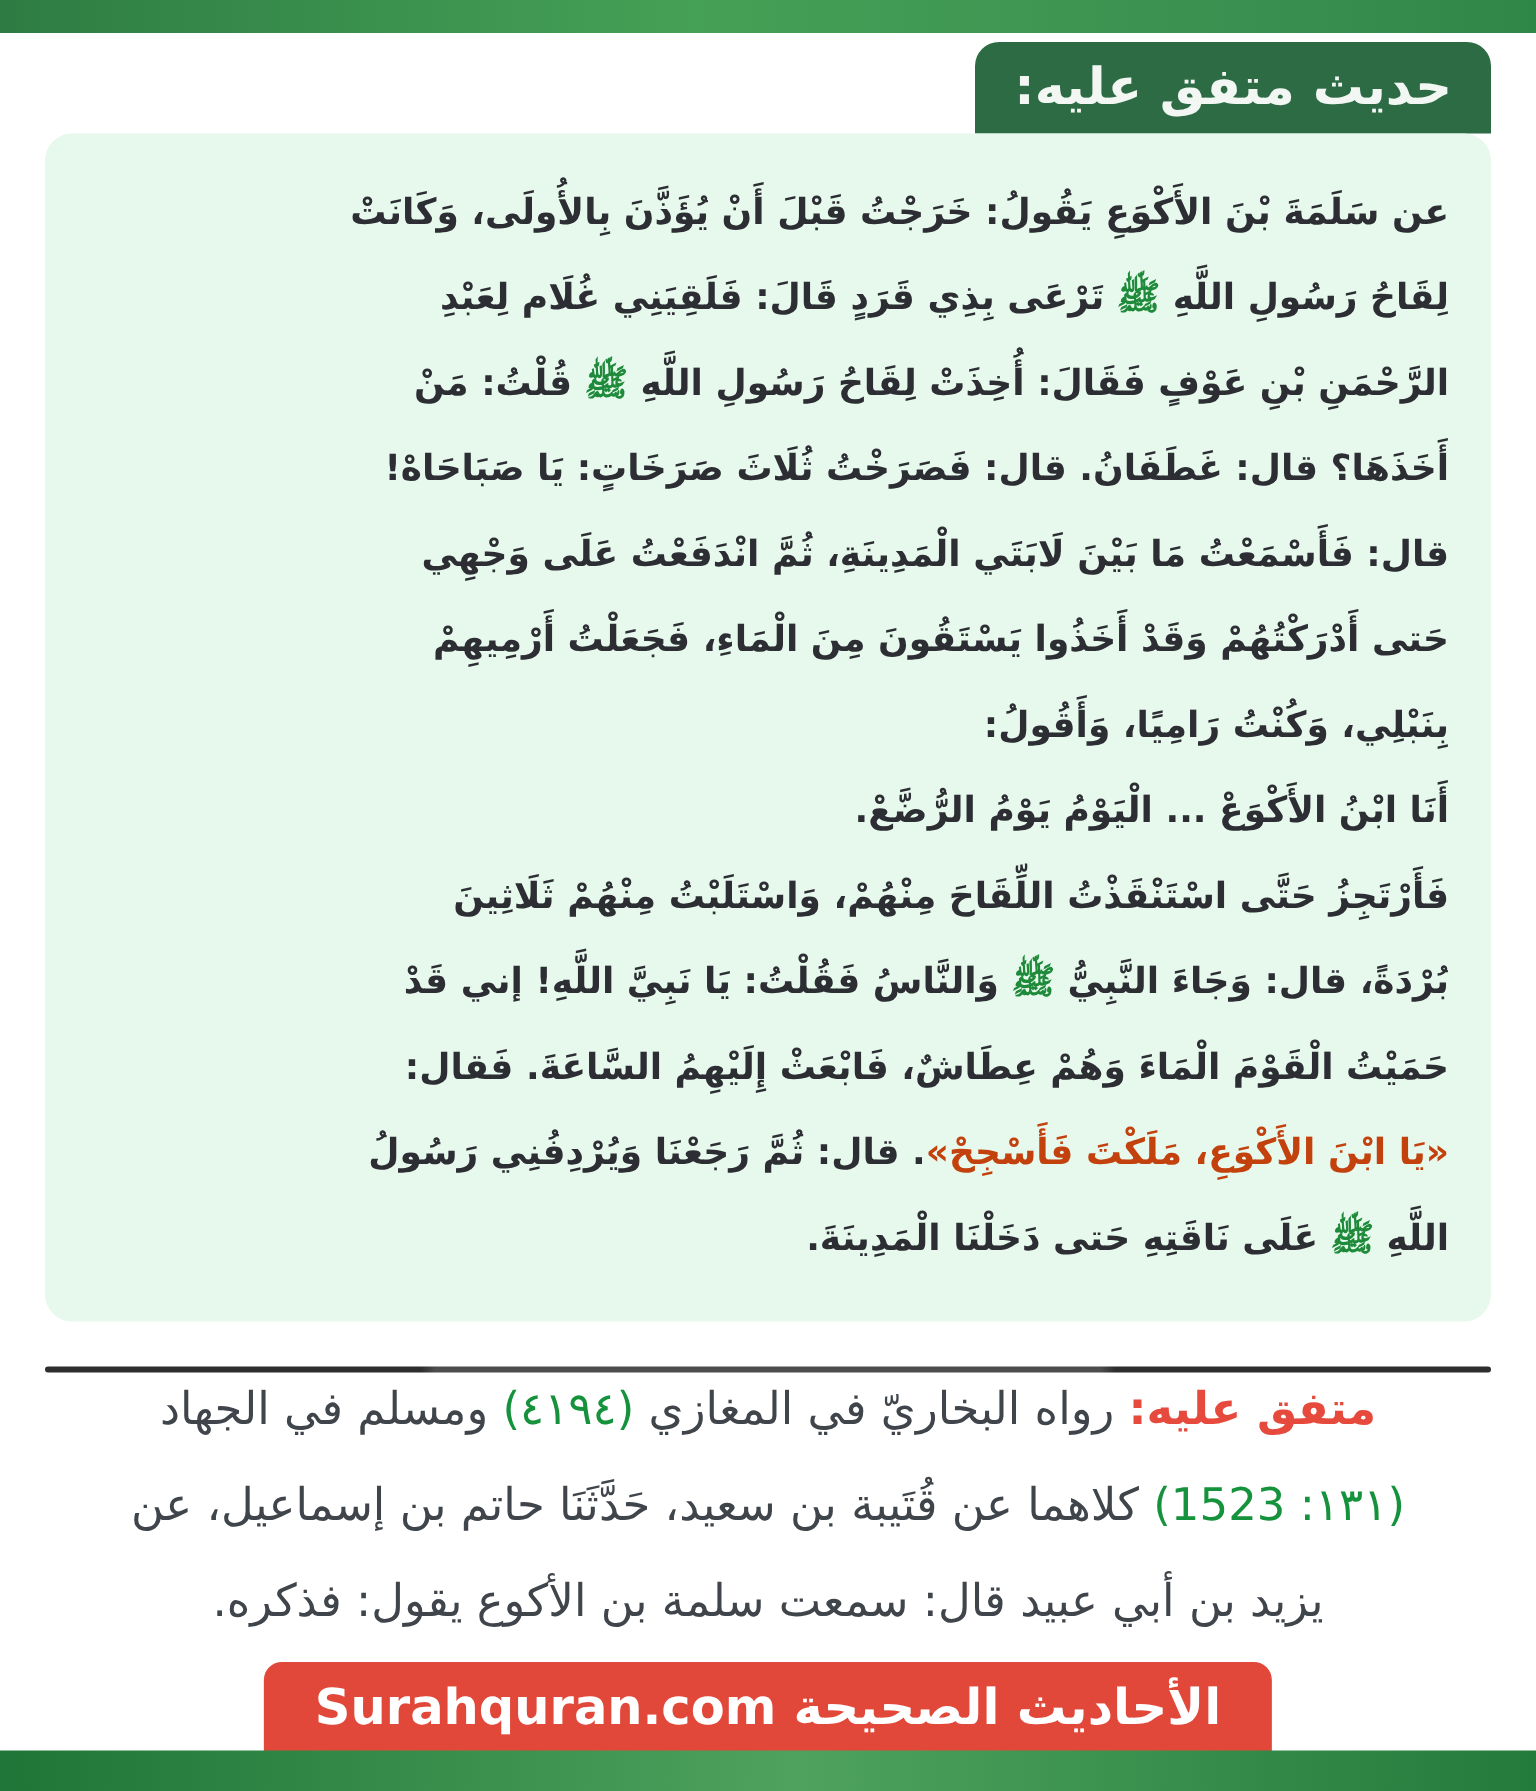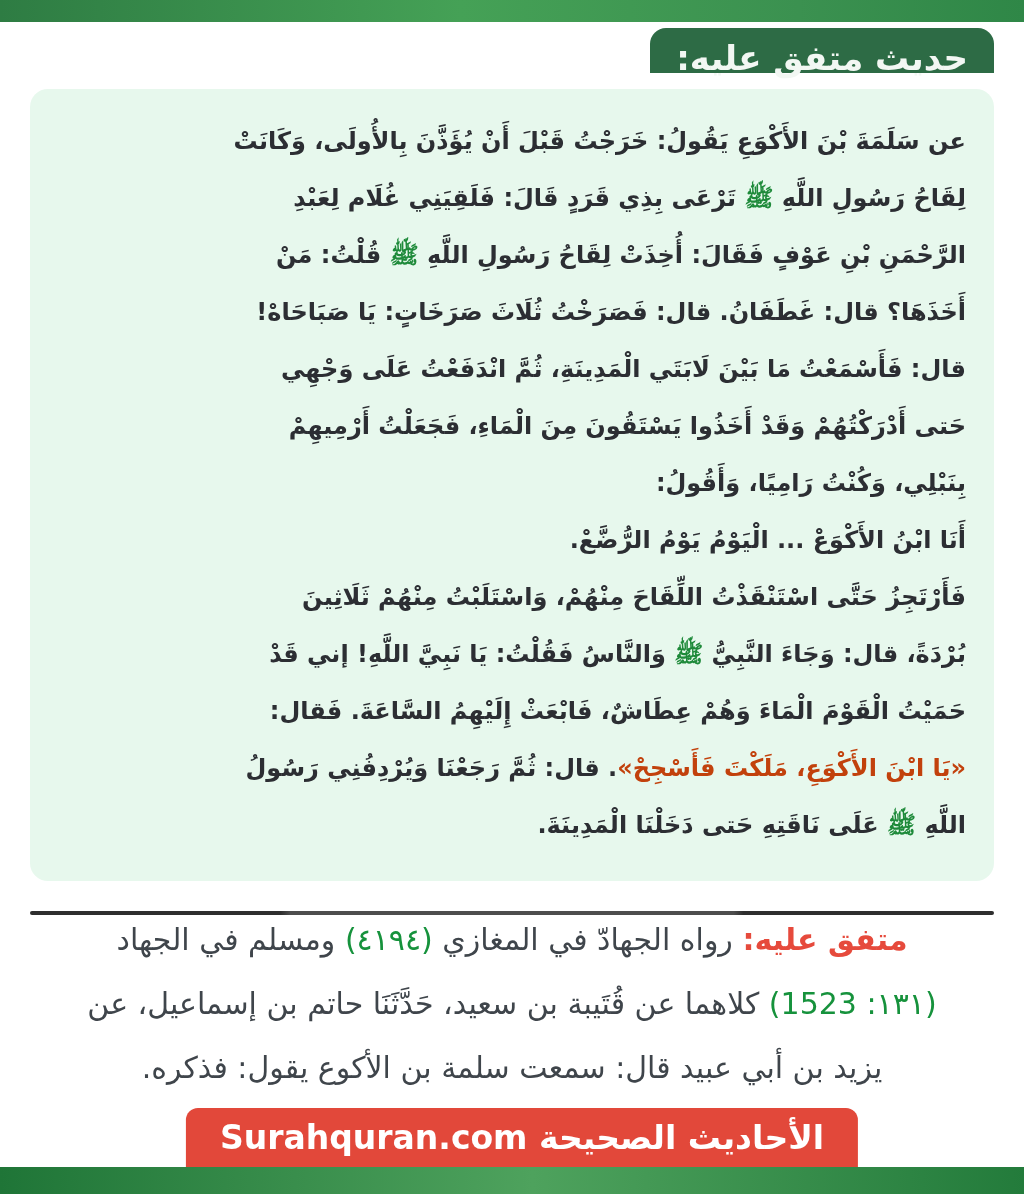--- a/index.html
+++ b/index.html
@@ -32,21 +32,21 @@
     width: 100%;
     height: 27px;
     background: linear-gradient(90deg, #1f7537 0%, #4ea25d 52%, #237b3b 100%);
   }
 
   
   .badge {
     position: absolute;
     top: 28px;
     right: 30px;
-    height: 45px;
+    height: 61px;
     line-height: 61px;
     padding: 0 26px;
     background: #2d6b45;
     color: #f2f7f3;
     font-size: 34px;
     font-weight: 600;
     border-radius: 16px 16px 0 0;
     white-space: nowrap;
   }
 
@@ -113,21 +113,20 @@
     height: 60px;
     line-height: 60px;
     padding: 0 34px;
     background: #e2483a;
     border-radius: 12px 12px 0 0;
     color: #ffffff;
     font-size: 33px;
     font-weight: 600;
     white-space: nowrap;
     direction: rtl;
-    margin-left: 10px;
   }
 </style>
 </head>
 <body>
 
 <div class="page">
 
   <div class="top-bar"></div>
 
   <div class="badge">حديث متفق عليه:</div>
@@ -143,21 +142,21 @@
 أَنَا ابْنُ الأَكْوَعْ ... الْيَوْمُ يَوْمُ الرُّضَّعْ.
 فَأَرْتَجِزُ حَتَّى اسْتَنْقَذْتُ اللِّقَاحَ مِنْهُمْ، وَاسْتَلَبْتُ مِنْهُمْ ثَلَاثِينَ
 بُرْدَةً، قال: وَجَاءَ النَّبِيُّ </span><span class="seg-saws">ﷺ</span><span class="seg-normal"> وَالنَّاسُ فَقُلْتُ: يَا نَبِيَّ اللَّهِ! إني قَدْ
 حَمَيْتُ الْقَوْمَ الْمَاءَ وَهُمْ عِطَاشٌ، فَابْعَثْ إِلَيْهِمُ السَّاعَةَ. فَقال:
 </span><span class="seg-blue">«يَا ابْنَ الأَكْوَعِ، مَلَكْتَ فَأَسْجِحْ»</span><span class="seg-normal">. قال: ثُمَّ رَجَعْنَا وَيُرْدِفُنِي رَسُولُ
 اللَّهِ </span><span class="seg-saws">ﷺ</span><span class="seg-normal"> عَلَى نَاقَتِهِ حَتى دَخَلْنَا الْمَدِينَةَ.</span></div>
   </div>
 
   <div class="separator"></div>
 
-  <div class="attribution"><span class="seg-red">متفق عليه:</span><span class="seg-normal"> رواه الجهادّ في المغازي </span><span class="seg-green">(٤١٩٤)</span><span class="seg-normal"> ومسلم في الجهاد
+  <div class="attribution"><span class="seg-red">متفق عليه:</span><span class="seg-normal"> رواه البخاريّ في المغازي </span><span class="seg-green">(٤١٩٤)</span><span class="seg-normal"> ومسلم في الجهاد
 </span><span class="seg-green">(١٣١: 1523)</span><span class="seg-normal"> كلاهما عن قُتَيبة بن سعيد، حَدَّثَنَا حاتم بن إسماعيل، عن
 يزيد بن أبي عبيد قال: سمعت سلمة بن الأكوع يقول: فذكره.</span></div>
 
   <div class="banner">الأحاديث الصحيحة Surahquran.com</div>
 
   <div class="bottom-bar"></div>
 
 </div>
 
 </body></html>

